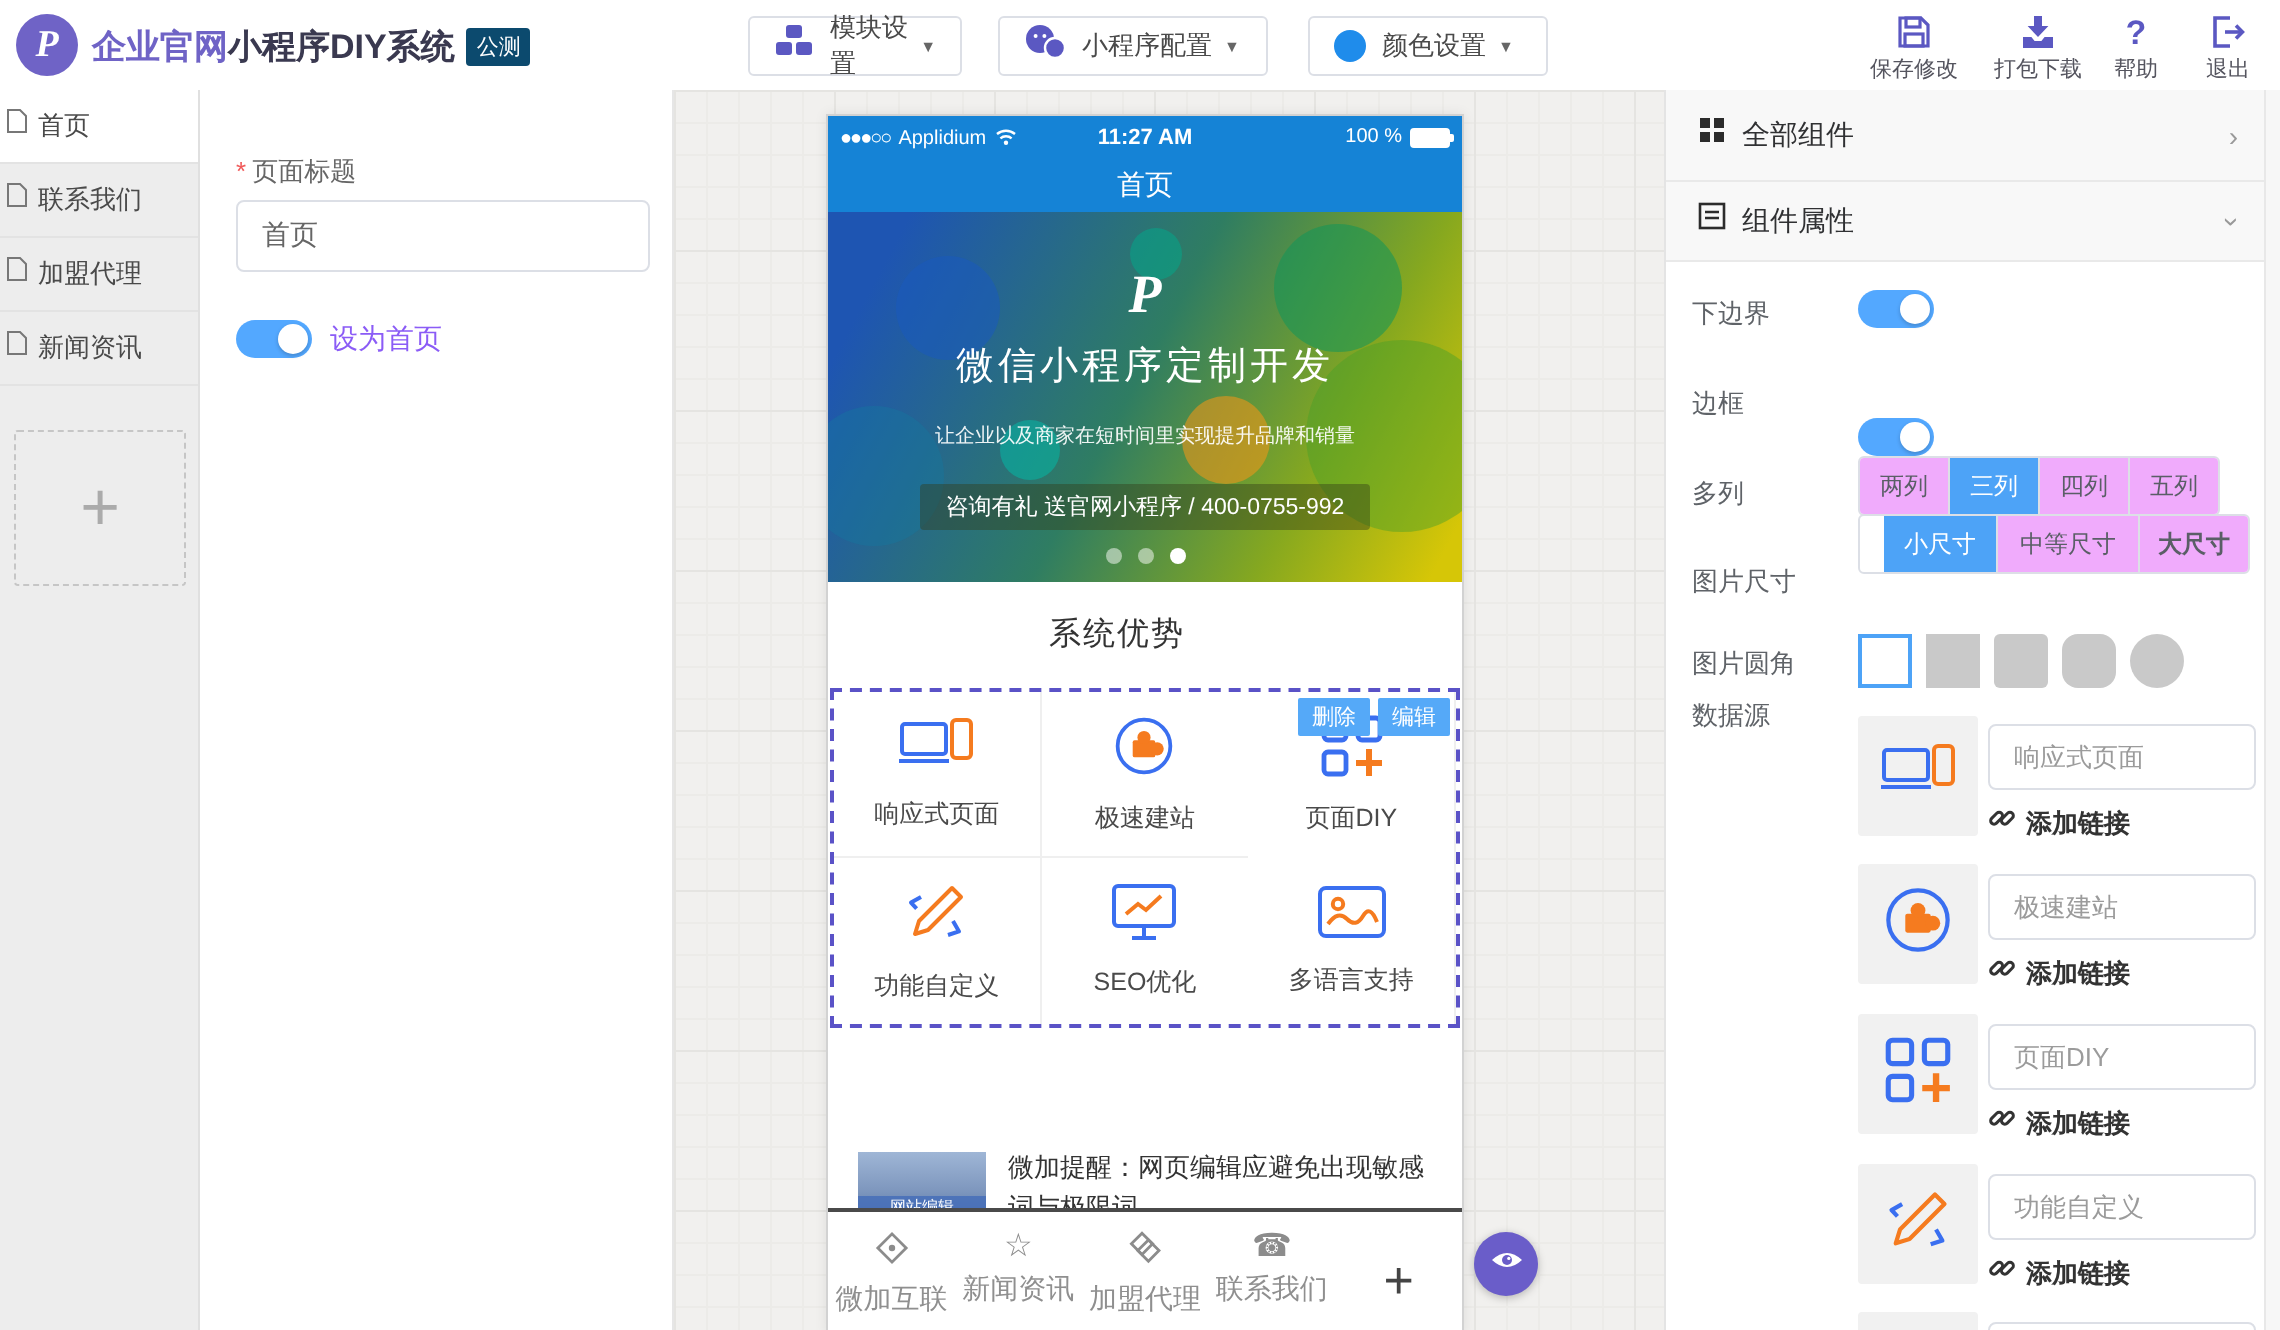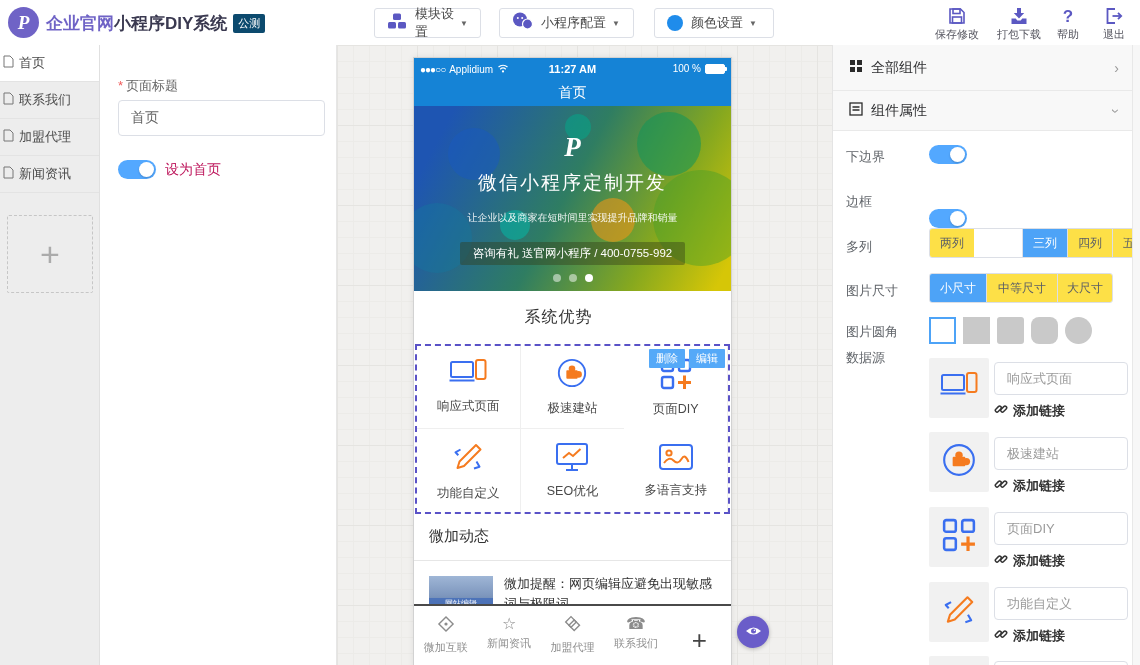--- a/index.html
+++ b/index.html
@@ -36,21 +36,21 @@
   .add-page{position:absolute;left:7px;top:170px;width:84px;height:76px;border:1px dashed #c6c6c6;border-radius:2px;
     display:flex;align-items:center;justify-content:center;color:#ababab;font-size:34px;font-weight:300;cursor:pointer;}
 
   
   .form-panel{position:absolute;left:100px;top:45px;width:237px;height:620px;background:#fff;border-right:1px solid #e6e6e6;box-sizing:border-box;}
   .form-label{position:absolute;left:18px;top:32px;font-size:13px;color:#666;}
   .form-label .req{color:#f05b5b;margin-right:3px;}
   .title-input{position:absolute;left:18px;top:55px;width:207px;height:36px;box-sizing:border-box;border:1px solid #dcdfe6;border-radius:4px;
     padding:0 12px;font-size:14px;color:#666;font-family:inherit;background:#fff;}
   .sethome{position:absolute;left:18px;top:115px;display:flex;align-items:center;}
-  .sethome .shl{font-size:14px;color:#be185d;margin-left:9px;}
+  .sethome .shl{font-size:14px;color:#8b5cf6;margin-left:9px;}
 
   .toggle{width:38px;height:19px;border-radius:10px;background:#53a8ff;position:relative;cursor:pointer;flex:0 0 auto;}
   .toggle::after{content:"";position:absolute;right:2px;top:2px;width:15px;height:15px;border-radius:50%;background:#fff;box-shadow:0 1px 2px rgba(0,0,0,.2);}
 
   
   .canvas{position:absolute;left:337px;top:45px;width:495px;height:620px;background-color:#f1f0ee;
     background-image:
       linear-gradient(#e5e4e1 1px,transparent 1px),
       linear-gradient(90deg,#e5e4e1 1px,transparent 1px),
       linear-gradient(#ecebe8 1px,transparent 1px),
@@ -112,38 +112,38 @@
   .p-news{position:absolute;left:0;top:503px;width:317px;height:45px;background:#fff;cursor:pointer;}
   .news-thumb{position:absolute;left:15px;top:15px;width:64px;height:33px;overflow:hidden;
     background:linear-gradient(180deg,#9fb6d6 0%,#7d96bd 60%,#5877a8 100%);}
   .news-thumb .cap{position:absolute;left:0;right:0;bottom:0;height:11px;background:rgba(70,110,185,.85);
     color:#fff;font-size:8px;text-align:center;line-height:11px;}
   .news-title{position:absolute;left:90px;top:13px;width:214px;font-size:13px;color:#333;font-weight:500;line-height:20px;}
 
   .p-divider{position:absolute;left:0;top:546px;width:317px;height:2px;background:#4a4a4a;z-index:6;}
   .p-tabbar{position:absolute;left:0;top:548px;width:317px;height:60px;background:#fff;display:flex;z-index:7;}
   .tab-item{flex:1;display:flex;flex-direction:column;align-items:center;justify-content:flex-start;padding-top:9px;gap:3px;cursor:pointer;}
-  .tab-item .tl{font-size:11px;color:#8f8f8f;}
+  .tab-item .tl{font-size:14px;color:#8f8f8f;}
   .tab-item .glyph{font-size:16px;line-height:18px;color:#8c8c8c;}
   .tab-plus{font-size:26px;color:#444;line-height:26px;padding-top:12px;}
 
   .eye-btn{position:absolute;left:737px;top:616px;width:32px;height:32px;border-radius:50%;background:#6a5dc9;
     display:flex;align-items:center;justify-content:center;cursor:pointer;box-shadow:0 1px 4px rgba(0,0,0,.25);}
 
   
   .inspector{position:absolute;left:832px;top:45px;width:300px;height:620px;background:#fff;border-left:1px solid #e4e4e4;box-sizing:border-box;}
   .ins-hdr{position:absolute;left:0;width:300px;background:#f8f8f8;border-bottom:1px solid #e9e9e9;box-sizing:border-box;
     display:flex;align-items:center;padding-left:16px;cursor:pointer;}
   .ins-hdr .ht{font-size:14px;color:#303133;font-weight:500;margin-left:8px;}
   .chev{position:absolute;right:14px;color:#999;font-size:14px;}
   .chev.down{transform:rotate(90deg);}
   .ins-label{position:absolute;left:13px;font-size:13px;color:#5f6368;}
   .seg{position:absolute;left:96px;display:flex;border:1px solid #dcdfe6;border-radius:3px;overflow:hidden;background:#fff;}
   .seg .opt{height:28px;display:flex;align-items:center;justify-content:center;font-size:12px;color:#5a5e66;
-    border-left:1px solid #dcdfe6;cursor:pointer;background:#fde047;}
+    border-left:1px solid #dcdfe6;cursor:pointer;background:#f0abfc;}
   .seg .opt:first-child{border-left:none;}
   .seg .opt.sel{background:#4da3f7;color:#fff;}
   .rtiles{position:absolute;left:96px;display:flex;gap:7px;}
   .rtile{width:27px;height:27px;background:#c9c9c9;cursor:pointer;box-sizing:border-box;}
   .rtile.sel{background:#fff;border:2px solid #4da3f7;}
   .rtile.r1{border-radius:3px;}
   .rtile.r2{border-radius:8px;}
   .rtile.r3{border-radius:50%;}
 
   .ds-tile{position:absolute;left:96px;width:60px;height:60px;background:#f1f1f1;border-radius:2px;
@@ -375,23 +375,20 @@
       <div class="g-cell">
         <span><svg width="36" height="28" viewBox="0 0 36 28" fill="none">
               <rect x="2" y="2" width="32" height="24" rx="3" stroke="#3a6ff0" stroke-width="2"></rect>
               <circle cx="11" cy="10" r="2.6" stroke="#f57b1f" stroke-width="2"></circle>
               <path d="M6 20 q5 -7 9.5 -2.5 t8 -1.5 t7 3" stroke="#f57b1f" stroke-width="2"></path>
             </svg></span>
         <span class="gl">多语言支持</span>
       </div>
     </div>
 
-    <div class="p-sec2">
-      <span class="st2">微加动态</span>
-    </div>
 
     <div class="p-news">
       <div class="news-thumb">
         <div class="cap">网站编辑</div>
       </div>
       <div class="news-title">微加提醒：网页编辑应避免出现敏感词与极限词</div>
     </div>
 
     <div class="p-divider"></div>
 
@@ -458,30 +455,30 @@
 
     <span class="ins-label" style="top:103px;">下边界</span>
     <div class="toggle abs" style="left:96px;top:100px;"></div>
 
     <span class="ins-label" style="top:148px;">边框</span>
     <div class="toggle abs" style="left:96px;top:145px;"></div>
 
     <span class="ins-label" style="top:193px;">多列</span>
     <div class="seg" style="top:183px;">
       <span class="opt" style="width:44px;">两列</span>
-      <span class="opt sel" style="width:44px;margin-left:48px;">三列</span>
+      <span class="opt sel" style="width:44px;">三列</span>
       <span class="opt" style="width:44px;">四列</span>
       <span class="opt" style="width:44px;">五列</span>
     </div>
 
     <span class="ins-label" style="top:237px;">图片尺寸</span>
-    <div class="seg" style="top:228px;">
+    <div class="seg" style="top:212px;padding-left:12px;">
       <span class="opt sel" style="width:56px;">小尺寸</span>
       <span class="opt" style="width:70px;">中等尺寸</span>
-      <span class="opt" style="width:54px;">大尺寸</span>
+      <span class="opt" style="width:54px;font-weight:bold;">大尺寸</span>
     </div>
 
     <span class="ins-label" style="top:278px;">图片圆角</span>
     <div class="rtiles" style="top:272px;">
       <span class="rtile sel"></span>
       <span class="rtile"></span>
       <span class="rtile r1"></span>
       <span class="rtile r2"></span>
       <span class="rtile r3"></span>
     </div>

